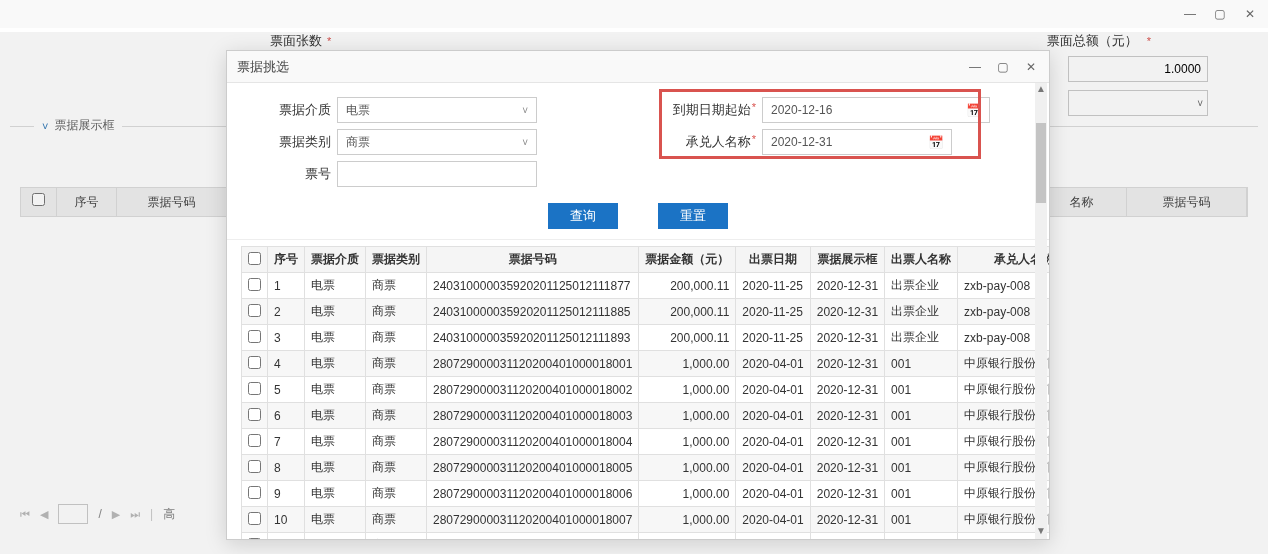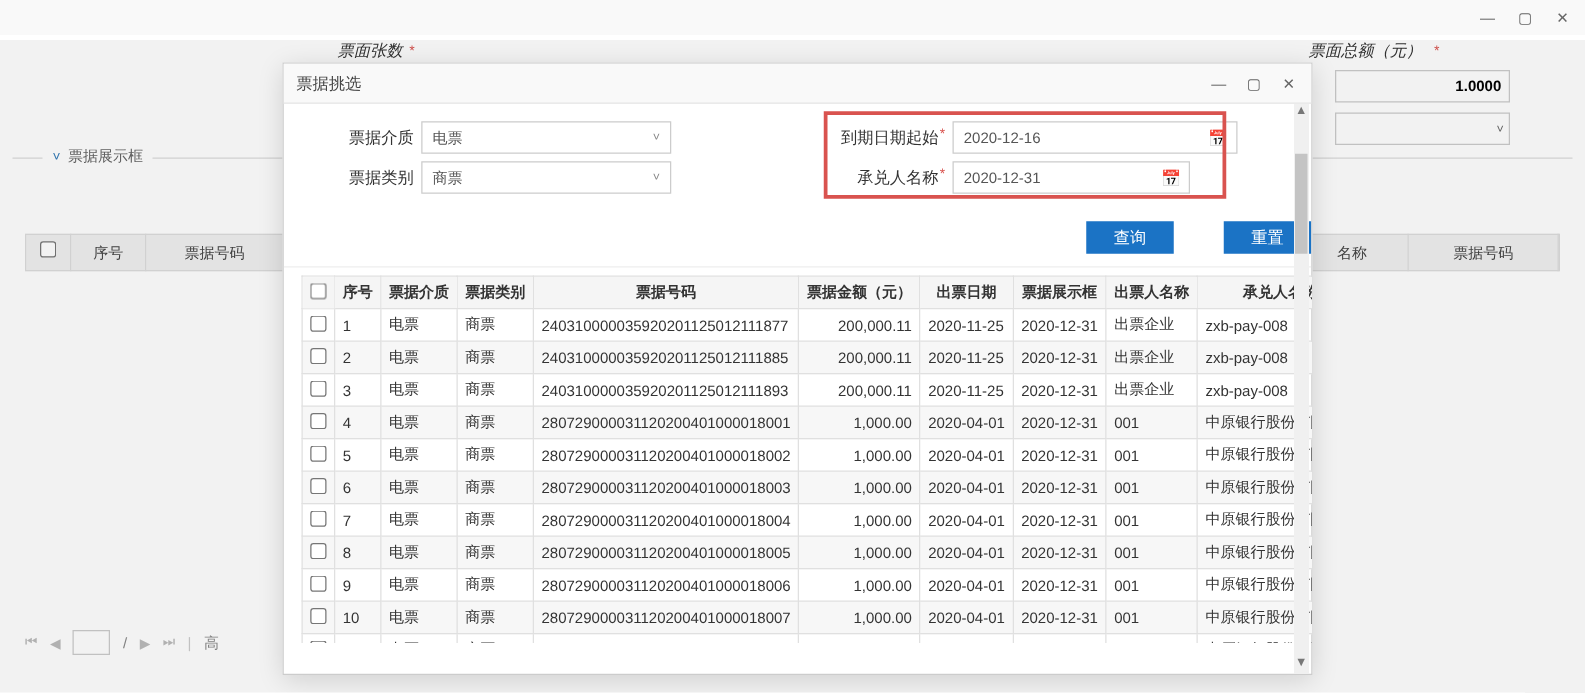--- a/index.html
+++ b/index.html
@@ -44,21 +44,20 @@
     .bg-label { font-size: 13px; color:#333; }
     .req { color: #d9534f; font-size:11px; vertical-align: top; margin-left:1px;}
     .bg-input-ro {
       border: 1px solid #ccc;
       background: #fff;
       height: 26px;
       width: 140px;
       text-align: right;
       padding: 0 6px;
       font-size:12px;
-      font-weight:bold;
     }
     .bg-select-ro {
       border: 1px solid #ccc;
       background: #fff;
       height: 26px;
       width: 140px;
       display:flex;
       align-items:center;
       justify-content:flex-end;
       padding-right:4px;
@@ -171,21 +170,21 @@
     .date-input .cal-icon { position:absolute; right:6px; color:#aaa; font-size:13px;}
 
     .highlight-box {
       position:absolute;
       border: 3px solid #d9534f;
       pointer-events:none;
     }
 
     .btn-row {
       display:flex;
-      justify-content:flex-end;
+      justify-content:center;
       gap:40px;
       padding: 6px 0 10px 0;
       border-bottom:1px solid #eee;
     }
     .btn {
       background:#1b73c5;
       color:#fff;
       border:none;
       height:26px;
       width:70px;
@@ -236,21 +235,21 @@
   </style>
 </head>
 <body>
 
 <div class="bg-window">
   <div class="bg-titlebar">
     <span class="win-btn">—</span>
     <span class="win-btn">▢</span>
     <span class="win-btn">✕</span>
   </div>
-  <div class="bg-form-row" style="justify-content:space-between; padding-top:4px;font-style:italic;">
+  <div class="bg-form-row" style="justify-content:space-between; padding-top:4px;">
     <div style="display:flex;align-items:center;gap:4px; margin-left:240px;">
       <span class="bg-label">票面张数</span>
         <span class="req">*</span>
     </div>
     <div style="display:flex;align-items:center;gap:8px; margin-right:87px;">
       <span class="bg-label">票面总额（元）</span>
         <span class="req">*</span>
     </div>
   </div>
   <div style="position:absolute; right:60px; top:56px; display:flex; flex-direction:column; gap:8px; align-items:flex-end;">
@@ -326,20 +325,24 @@
       </div>
 
       <div class="form-row">
         <span class="form-label" style="width:94px;"><span>承兑人名称</span><span class="req">*</span></span>
         <div class="form-input date-input" style="width:190px; position:relative;">
           <span>2020-12-31</span>
           <span class="cal-icon">📅</span>
         </div>
       </div>
 
+      <div class="form-row">
+        <span class="form-label">票号</span>
+        <input class="form-input" style="height: 26px;" value="">
+      </div>
 
       <div></div>
 
       <div class="highlight-box" style="left:432px; top:6px; width:322px; height:70px;"></div>
     </div>
 
     <div class="btn-row">
       <button class="btn">查询</button>
       <button class="btn">重置</button>
     </div>

